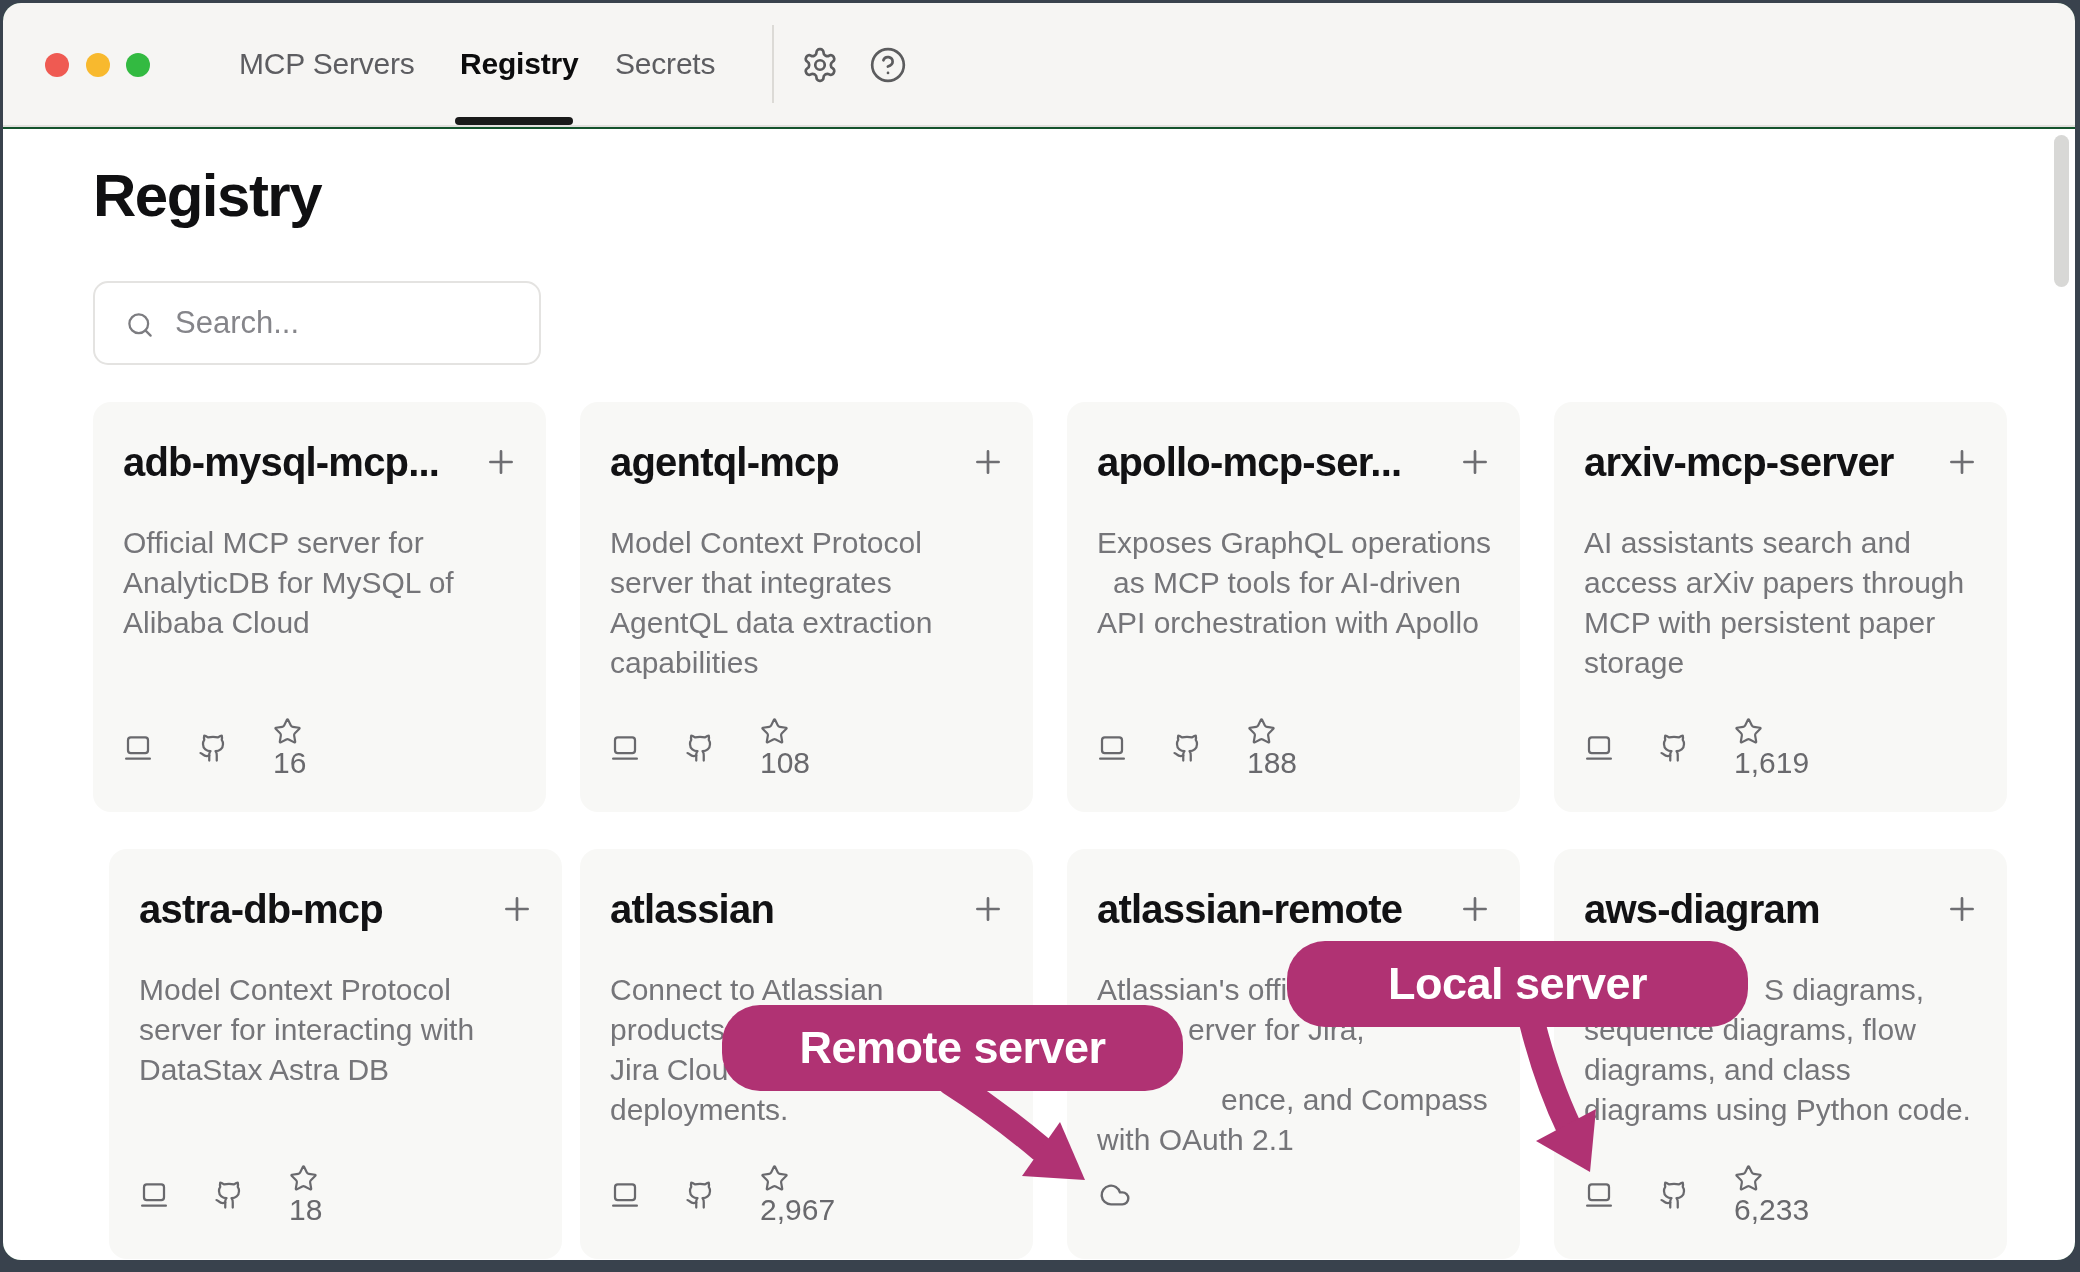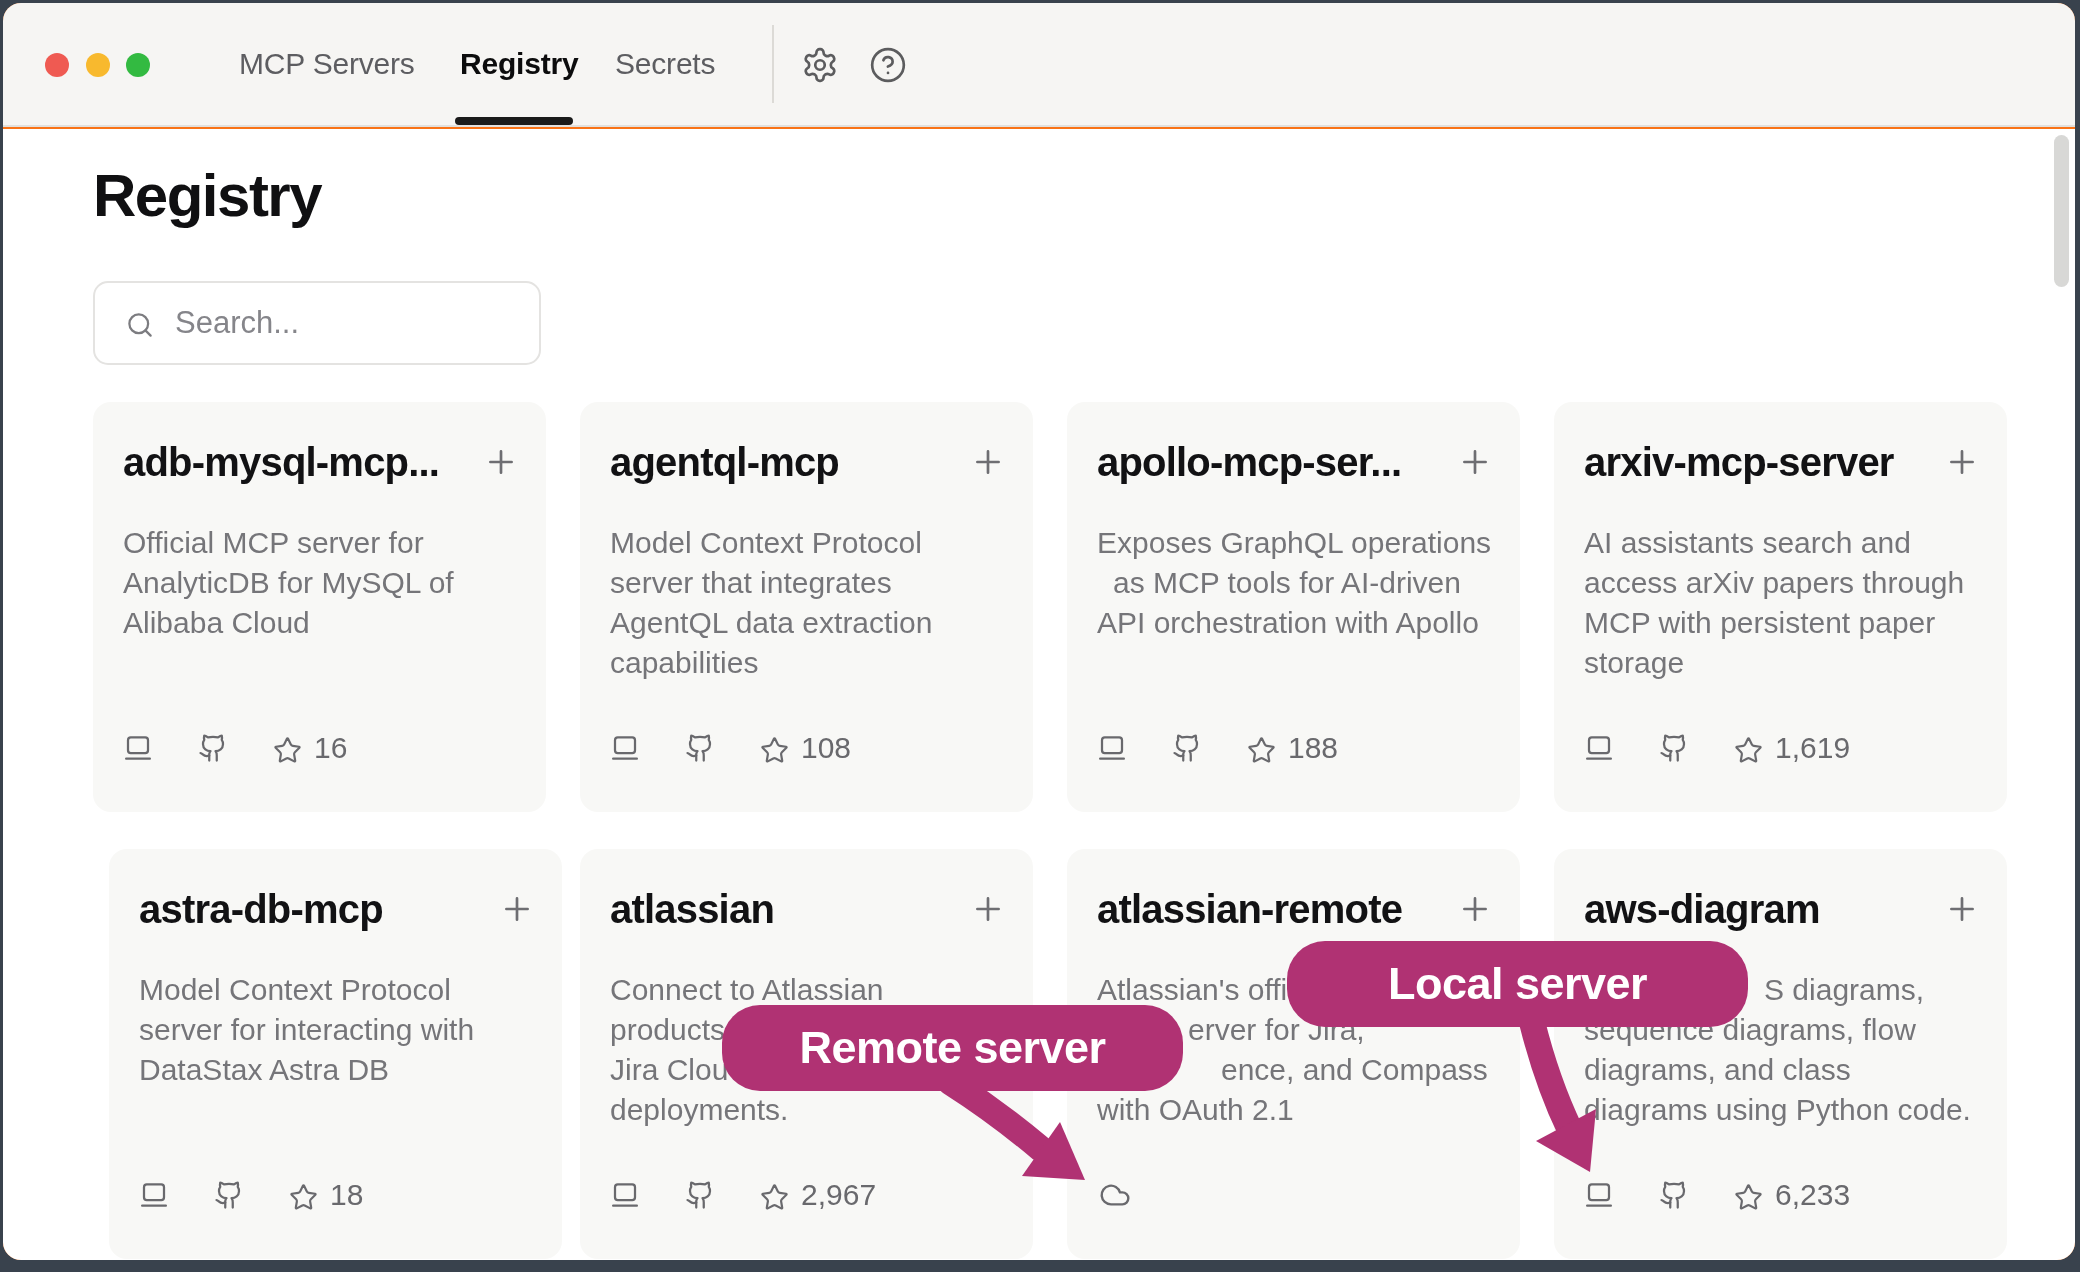--- a/index.html
+++ b/index.html
@@ -7,21 +7,21 @@
   body {
     position:relative;
     background:#39424d;
     font-family:"Liberation Sans","DejaVu Sans",sans-serif;
     overflow:hidden;
     -webkit-font-smoothing:antialiased;
   }
   
   .window {
     position:absolute; left:3px; top:3px; right:5px; bottom:12px;
-    background:#f97316; border-radius:18px; overflow:hidden;
+    background:#14532d; border-radius:18px; overflow:hidden;
   }
   
   .toolbar {
     position:absolute; left:0; top:0; right:0; height:124px;
     background:#f6f5f3; border-bottom:2px solid #e2e0dd;
   }
   .light { position:absolute; top:50px; width:24px; height:24px; border-radius:50%; }
   .tab {
     position:absolute; top:44px; font-size:30px; color:#5d5d61; font-weight:500;
     letter-spacing:-0.2px; cursor:default; white-space:nowrap;
@@ -74,21 +74,21 @@
   .desc-line {
     font-size:30px; line-height:40px; color:#757579; white-space:nowrap;
   }
   .card-foot {
     position:absolute; left:30px; bottom:48px; height:32px;
     display:flex; align-items:center; color:#69696d;
   }
   .f-icon { width:30px; height:30px; margin-right:45px; flex:0 0 auto; }
   .f-icon svg { width:100%; height:100%; display:block; }
   .f-icon.cloud { width:36px; height:32px; }
-  .star-group { display:flex; align-items:flex-end; margin-right:0; }
+  .star-group { display:flex; align-items:flex-start; margin-right:0;flex-direction:column; }
   .star-group .f-icon { margin-right:12px; width:29px; height:29px; }
   .star-count { font-size:30px; color:#69696d; letter-spacing:0; }
   
   .scroll-thumb {
     position:absolute; right:6px; top:6px; width:15px; height:152px;
     background:#d8d8d6; border-radius:8px;
   }
   
   .pill {
     position:absolute; height:86px; width:461px; border-radius:38px;
@@ -372,21 +372,21 @@
             <div class="card-title">atlassian-remote</div>
             <button class="plus-btn">
               <svg viewBox="0 0 24 24" fill="none" stroke="#6e6e72" stroke-width="1.9" stroke-linecap="round">
                 <path d="M12 4.5v15M4.5 12h15"></path>
               </svg>
             </button>
           </div>
           <div class="card-desc">
             <div class="desc-line" style="padding-left: 0px;">Atlassian's offi</div>
             <div class="desc-line" style="padding-left: 91px;">erver for Jira,</div>
-            <div class="desc-line" style="padding-left: 124px;">ence, and Compass</div>
+            <div class="desc-line" style="padding-left: 124px; margin-top: 30px;">ence, and Compass</div>
             <div class="desc-line" style="padding-left: 0px;">with OAuth 2.1</div>
           </div>
           <div class="card-foot">
             <span class="f-icon cloud">
               <svg viewBox="0 0 24 24" fill="none" stroke="currentColor" stroke-width="1.8" stroke-linecap="round" stroke-linejoin="round">
                 <path d="M17.5 19H9a7 7 0 1 1 6.71-9h1.79a4.5 4.5 0 1 1 0 9Z"></path>
               </svg>
             </span>
           </div>
         </div>

